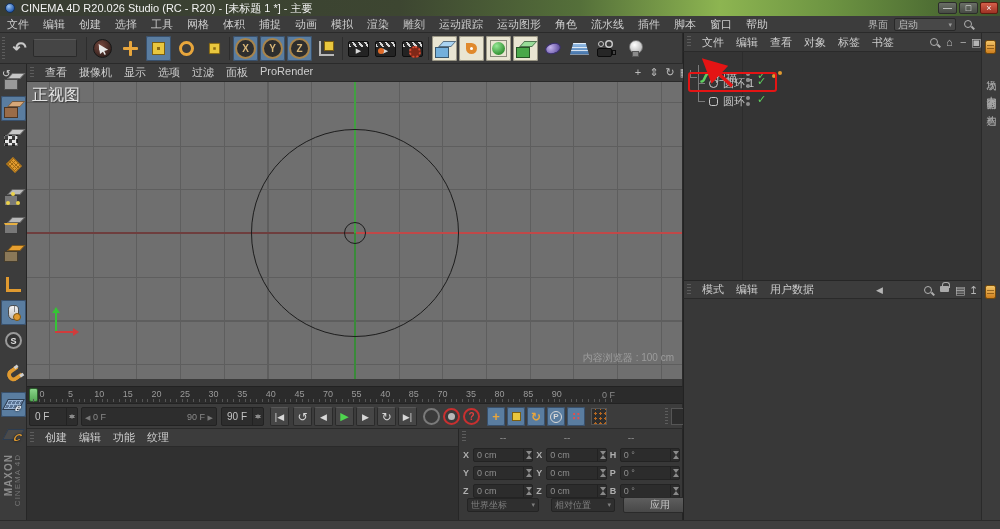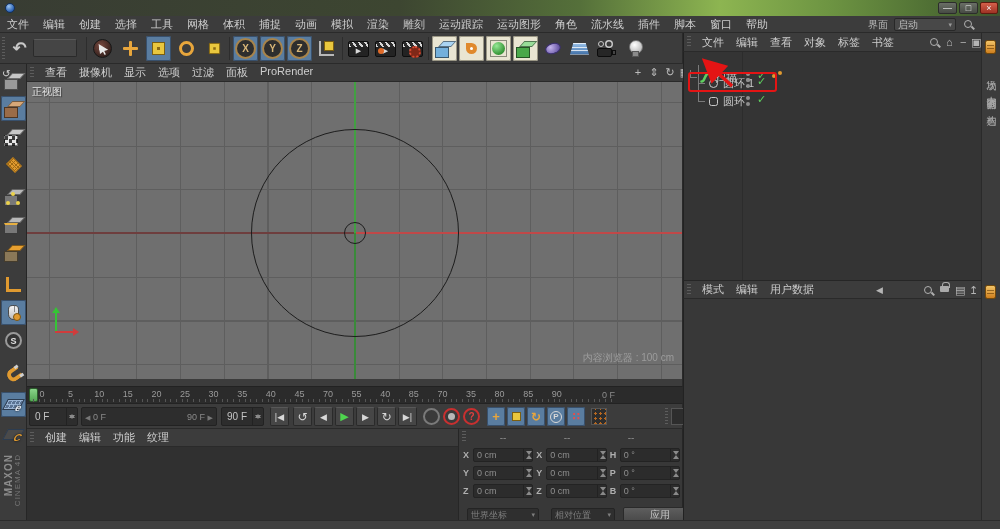--- a/index.html
+++ b/index.html
@@ -98,21 +98,21 @@
   .i-plane{position:relative;width:17px;height:11px;transform:skewX(-28deg);background:#5c7494;background-image:repeating-linear-gradient(to right,#9ab4d4 0 1px,transparent 1px 4px),repeating-linear-gradient(to bottom,#9ab4d4 0 1px,transparent 1px 4px);border:1px solid #2c3c50}
   .plane-letter{position:absolute;right:-2px;bottom:-4px;font-size:10px;font-weight:bold;transform:skewX(0deg);text-shadow:0 0 2px #000}
   .brand{position:absolute;writing-mode:vertical-rl;transform:rotate(180deg);letter-spacing:1px;white-space:nowrap}
 
   
   .vpbar{left:27px;top:64px;width:656px;height:18px}
   .navic{position:absolute;top:2px;font-size:11px;color:#bcbcbc;width:14px;text-align:center}
   .vpcanvas{left:27px;top:82px;width:656px;height:297px;background-color:#6f6f6f;border-right:1px solid #2a2a2a;overflow:hidden;
     background-image:repeating-linear-gradient(to right,#5e5e5e 0 1px,transparent 1px 43.7px),repeating-linear-gradient(to bottom,#5e5e5e 0 1px,transparent 1px 43.7px);
     background-position:22px 20px}
-  .vlabel{position:absolute;left:5px;top:3px;font-size:10px;color:#e4e4e4;text-shadow:1px 1px 1px #3a3a3a}
+  .vlabel{position:absolute;left:5px;top:3px;font-size:16px;color:#e4e4e4;text-shadow:1px 1px 1px #3a3a3a}
   .axis{position:absolute}
   .gridinfo{position:absolute;right:8px;bottom:14px;font-size:10px;color:#9c9c9c}
   .circle{position:absolute;border:1.5px solid #1d1d1d;border-radius:50%}
   .gizmo{position:absolute;left:16px;bottom:38px;width:40px;height:40px}
   .gz-y{position:absolute;left:12px;bottom:8px;width:2px;height:24px;background:#35c435}
   .gz-y::before{content:"";position:absolute;left:-3px;top:-6px;border:4px solid transparent;border-bottom:6px solid #35c435}
   .gz-x{position:absolute;left:12px;bottom:8px;width:22px;height:2px;background:#d03c3c}
   .gz-x::before{content:"";position:absolute;right:-6px;top:-3px;border:4px solid transparent;border-left:6px solid #d03c3c}
   .gap-strip{left:27px;top:379px;width:656px;height:7px;background:#3c3c3c;border-right:1px solid #2a2a2a}
 
@@ -146,21 +146,21 @@
 
   
   .materials{left:27px;top:429px;width:432px;height:91px;background:#303030;border-right:1px solid #262626}
   .coords{left:459px;top:429px;width:224px;height:91px;background:#383838;border-right:1px solid #262626;font-size:10px}
   .chead{position:absolute;left:0;top:0;right:0;height:16px;display:flex;align-items:center;color:#8a8a8a}
   .chead span.hcol{width:64px;text-align:center}
   #coord-grid{position:absolute;left:4px;top:17px;right:2px;display:grid;grid-template-columns:repeat(3,1fr);grid-auto-rows:18px;column-gap:3px}
   .cfield{display:flex;align-items:center}
   .clab{width:10px;color:#b0b0b0;font-weight:bold;font-size:9px}
   .cbox{flex:1;height:14px;background:#2c2c2c;border:1px solid #232323;border-radius:2px;display:flex;align-items:center;padding-left:3px;color:#8f8f8f;font-size:9px}
-  .cfoot{position:absolute;left:0;right:0;top:78px;height:18px}
+  .cfoot{position:absolute;left:0;right:0;top:68px;height:18px}
   .cdd{position:absolute;top:1px;height:14px;background:#2f2f2f;border:1px solid #242424;border-radius:2px;color:#7f7f7f;font-size:9px;display:flex;align-items:center;justify-content:space-between;padding:0 3px}
   .capply{position:absolute;top:0px;height:16px;background:linear-gradient(#5e5e5e,#484848);border:1px solid #2a2a2a;border-radius:2px;color:#c8c8c8;font-size:10px;display:flex;align-items:center;justify-content:center}
 
   
   .ompanel{left:683px;top:33px;width:298px;height:19px;border-left:1px solid #222}
   .ombody{left:683px;top:52px;width:298px;height:229px;background:#343434;border-left:1px solid #222;border-bottom:1px solid #262626}
   .om-row{position:absolute;left:0;width:100%;height:18px;display:flex;align-items:center;font-size:11px;color:#c9c9c9}
   .treeline{position:absolute;border-left:1px solid #7a7a7a;border-bottom:1px solid #7a7a7a}
   .obj-ico{display:inline-flex;width:14px;justify-content:center;margin-right:3px}
   .ring-ico{width:9px;height:9px;border:1.5px solid #c8c8c8;border-radius:50%}
@@ -176,20 +176,21 @@
   #right-tabs{position:absolute;top:32px;left:0;width:100%;display:flex;flex-direction:column;align-items:center}
   .anno-rect{position:absolute;left:688px;top:72px;width:89px;height:20px;border:2px solid #e41414;border-radius:3px;z-index:40}
   .anno-svg{position:absolute;left:692px;top:55px;z-index:41}
   .statusbar{left:0;top:520px;width:1000px;height:9px;background:#3f3f3f;border-top:1px solid #2b2b2b}
 </style>
 </head>
 <body>
 
 <div class="abs titlebar">
   <span class="app-ico"></span>
+  <span>CINEMA 4D R20.026 Studio (RC - R20) - [未标题 1 *] - 主要</span>
 </div>
 <div class="abs winbtn" style="left:938px;width:19px">—</div>
 <div class="abs winbtn" style="left:959px;width:19px">□</div>
 <div class="abs winbtn close" style="left:980px;width:18px">×</div>
 
 <div class="abs menubar">
   <div id="menubar-items" style="display:flex">
       <span class="mi">文件</span>
       <span class="mi">编辑</span>
       <span class="mi">创建</span>

